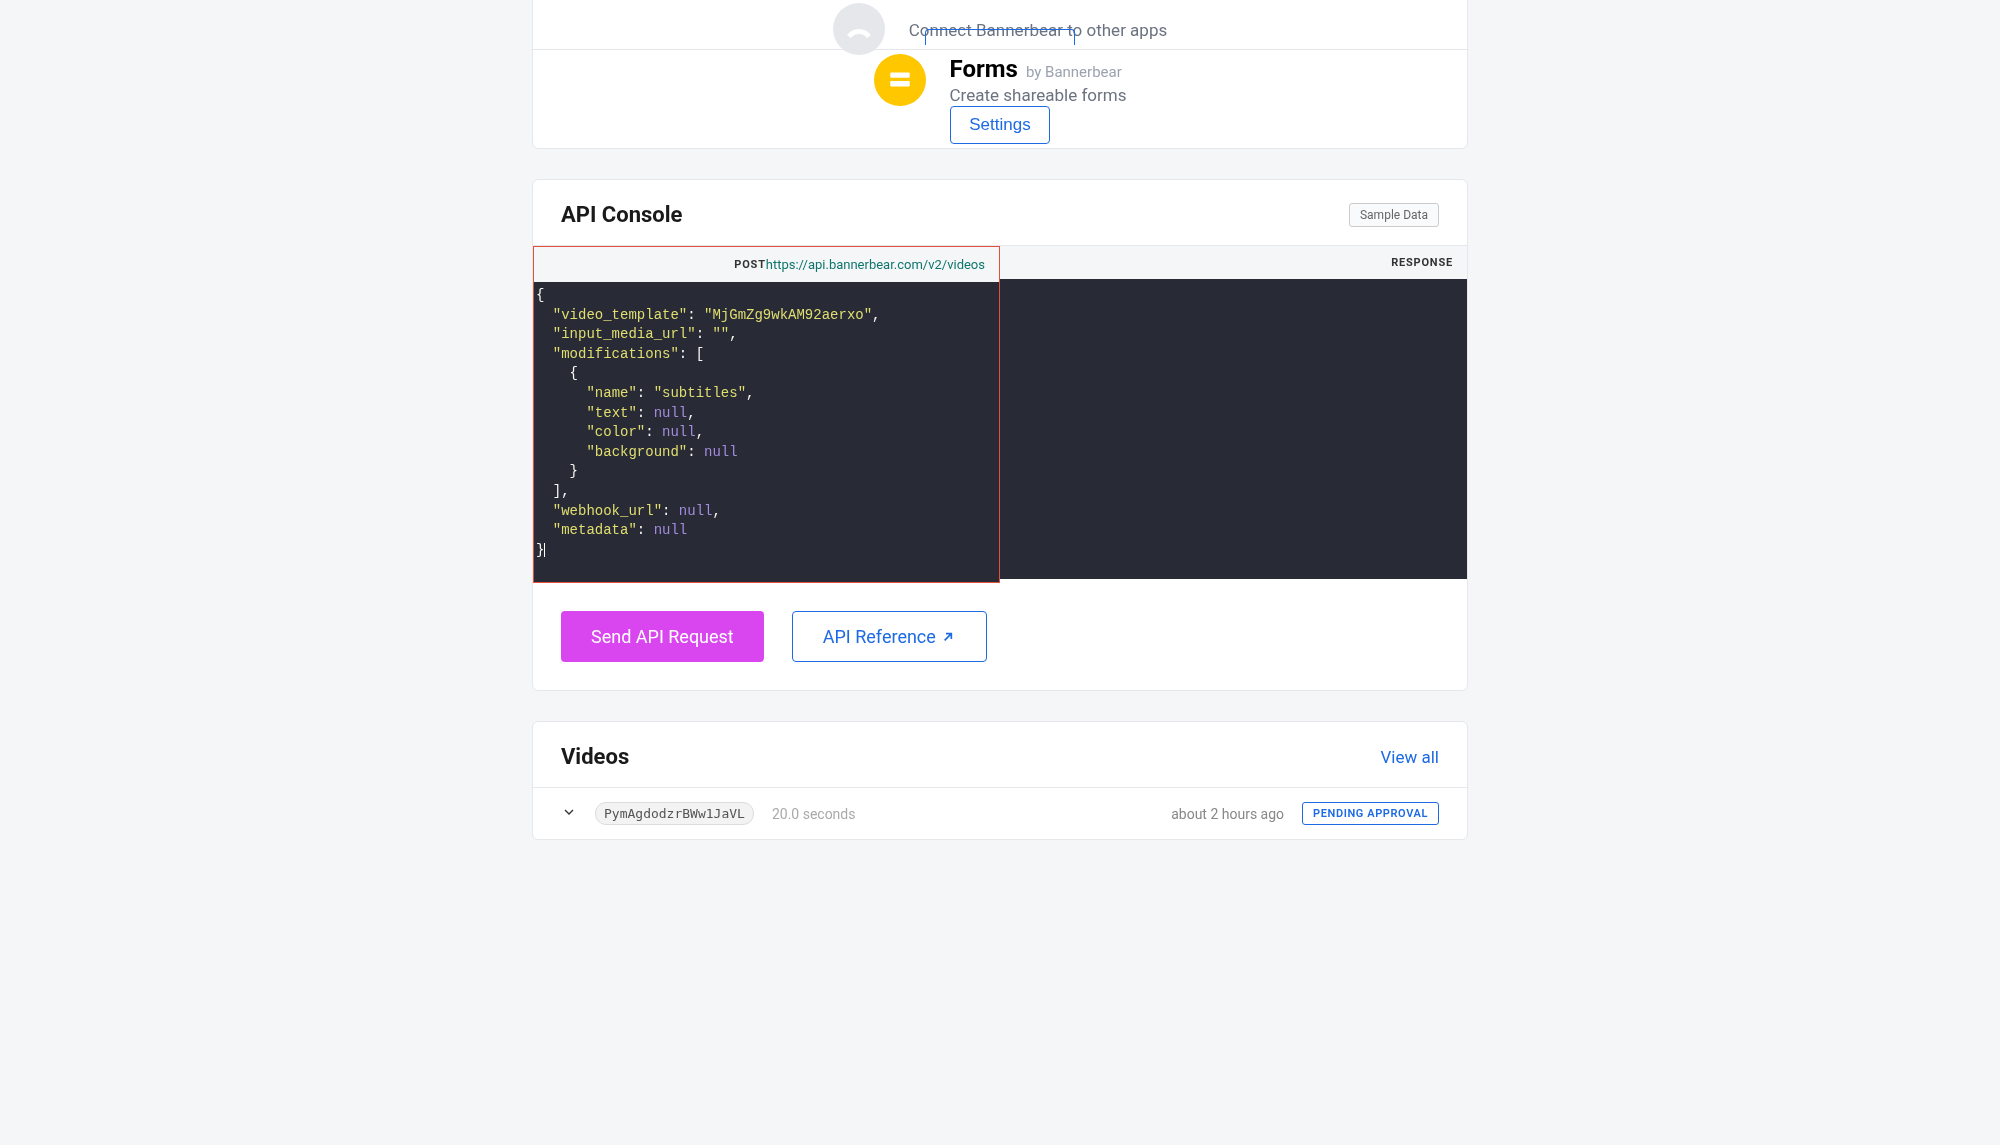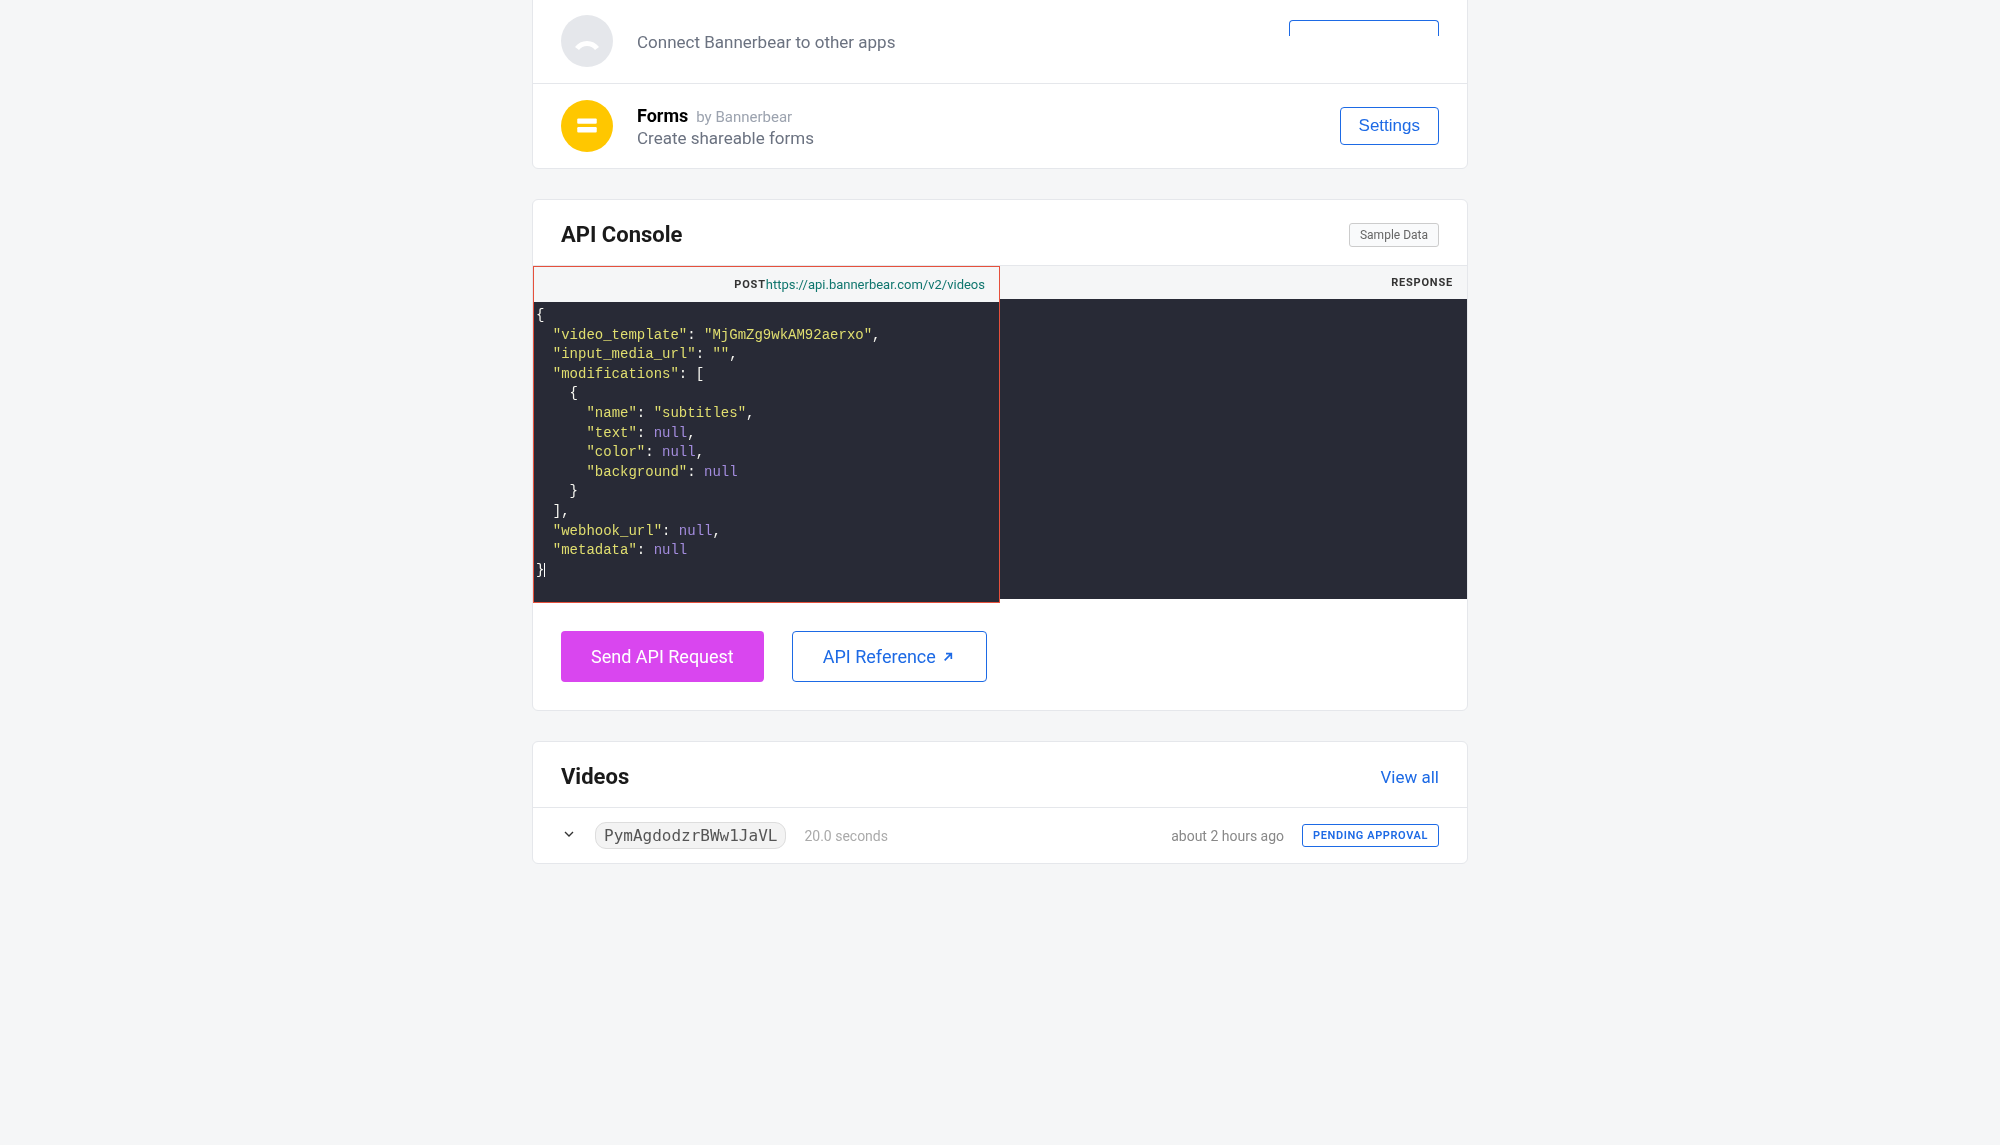--- a/index.html
+++ b/index.html
@@ -18,35 +18,36 @@
     .card {
       background: #fff;
       border: 1px solid #e5e7eb;
       border-radius: 6px;
       margin-bottom: 30px;
     }
     .integration-row {
       display: flex;
       align-items: center;
       justify-content: space-between;
-      padding: 16px 28px;
+      padding: 4px 28px;
       border-top: 1px solid #e5e7eb;
+      flex-direction: column;
     }
     .integration-row:first-child { border-top: none; }
     .integration-left { display: flex; align-items: center; }
     .integration-icon {
       width: 52px; height: 52px;
       border-radius: 50%;
       display: flex; align-items: center; justify-content: center;
       margin-right: 24px;
       flex-shrink: 0;
     }
     .icon-grey { background: #e5e7eb; }
     .icon-yellow { background: #ffc700; }
-    .integration-title { font-size: 18px; font-weight: 700; color: #000; margin-top: 6px; }
+    .integration-title { font-size: 24px; font-weight: 700; color: #000; margin-top: 6px; }
     .integration-byline { font-size: 15px; color: #9ca3af; font-weight: 400; margin-left: 4px; }
     .integration-sub { font-size: 17px; color: #6b7280; margin-top: 2px; }
     .btn-outline {
       border: 1px solid #1d6ae5;
       color: #1d6ae5;
       background: #fff;
       border-radius: 4px;
       padding: 8px 18px;
       font-size: 17px;
       cursor: pointer;
@@ -143,21 +144,21 @@
       align-items: center;
       gap: 18px;
     }
     .chevron { cursor: pointer; color: #333; }
     .code-pill {
       background: #f3f3f3;
       border: 1px solid #ddd;
       padding: 3px 8px;
       border-radius: 11px;
       font-family: monospace;
-      font-size: 16px;
+      font-size: 13px;
       color: #555;
     }
     .duration { color: #aaa; font-size: 14px; }
     .spacer { flex: 1; }
     .timeago { color: #888; font-size: 14px; }
     .status-badge {
       border: 1px solid #1d6ae5;
       color: #1d6ae5;
       font-size: 11px;
       letter-spacing: 0.6px;

